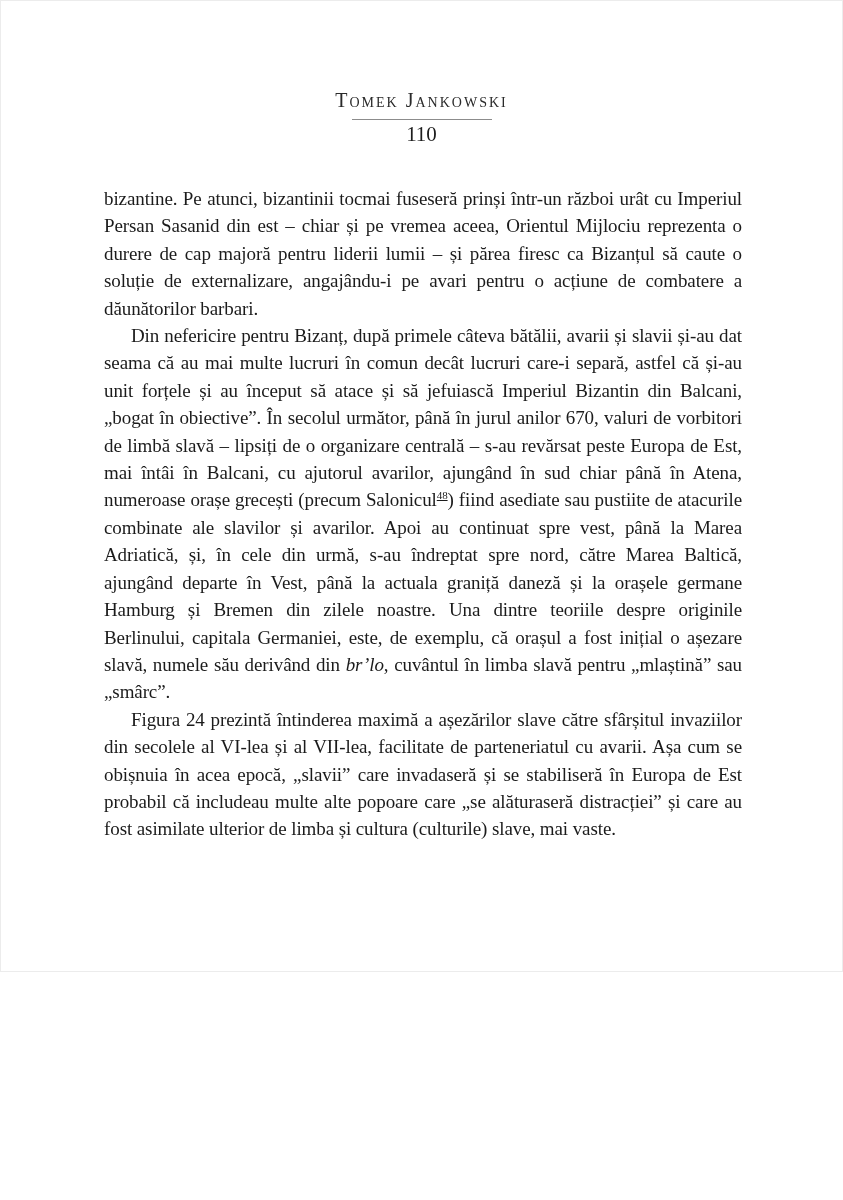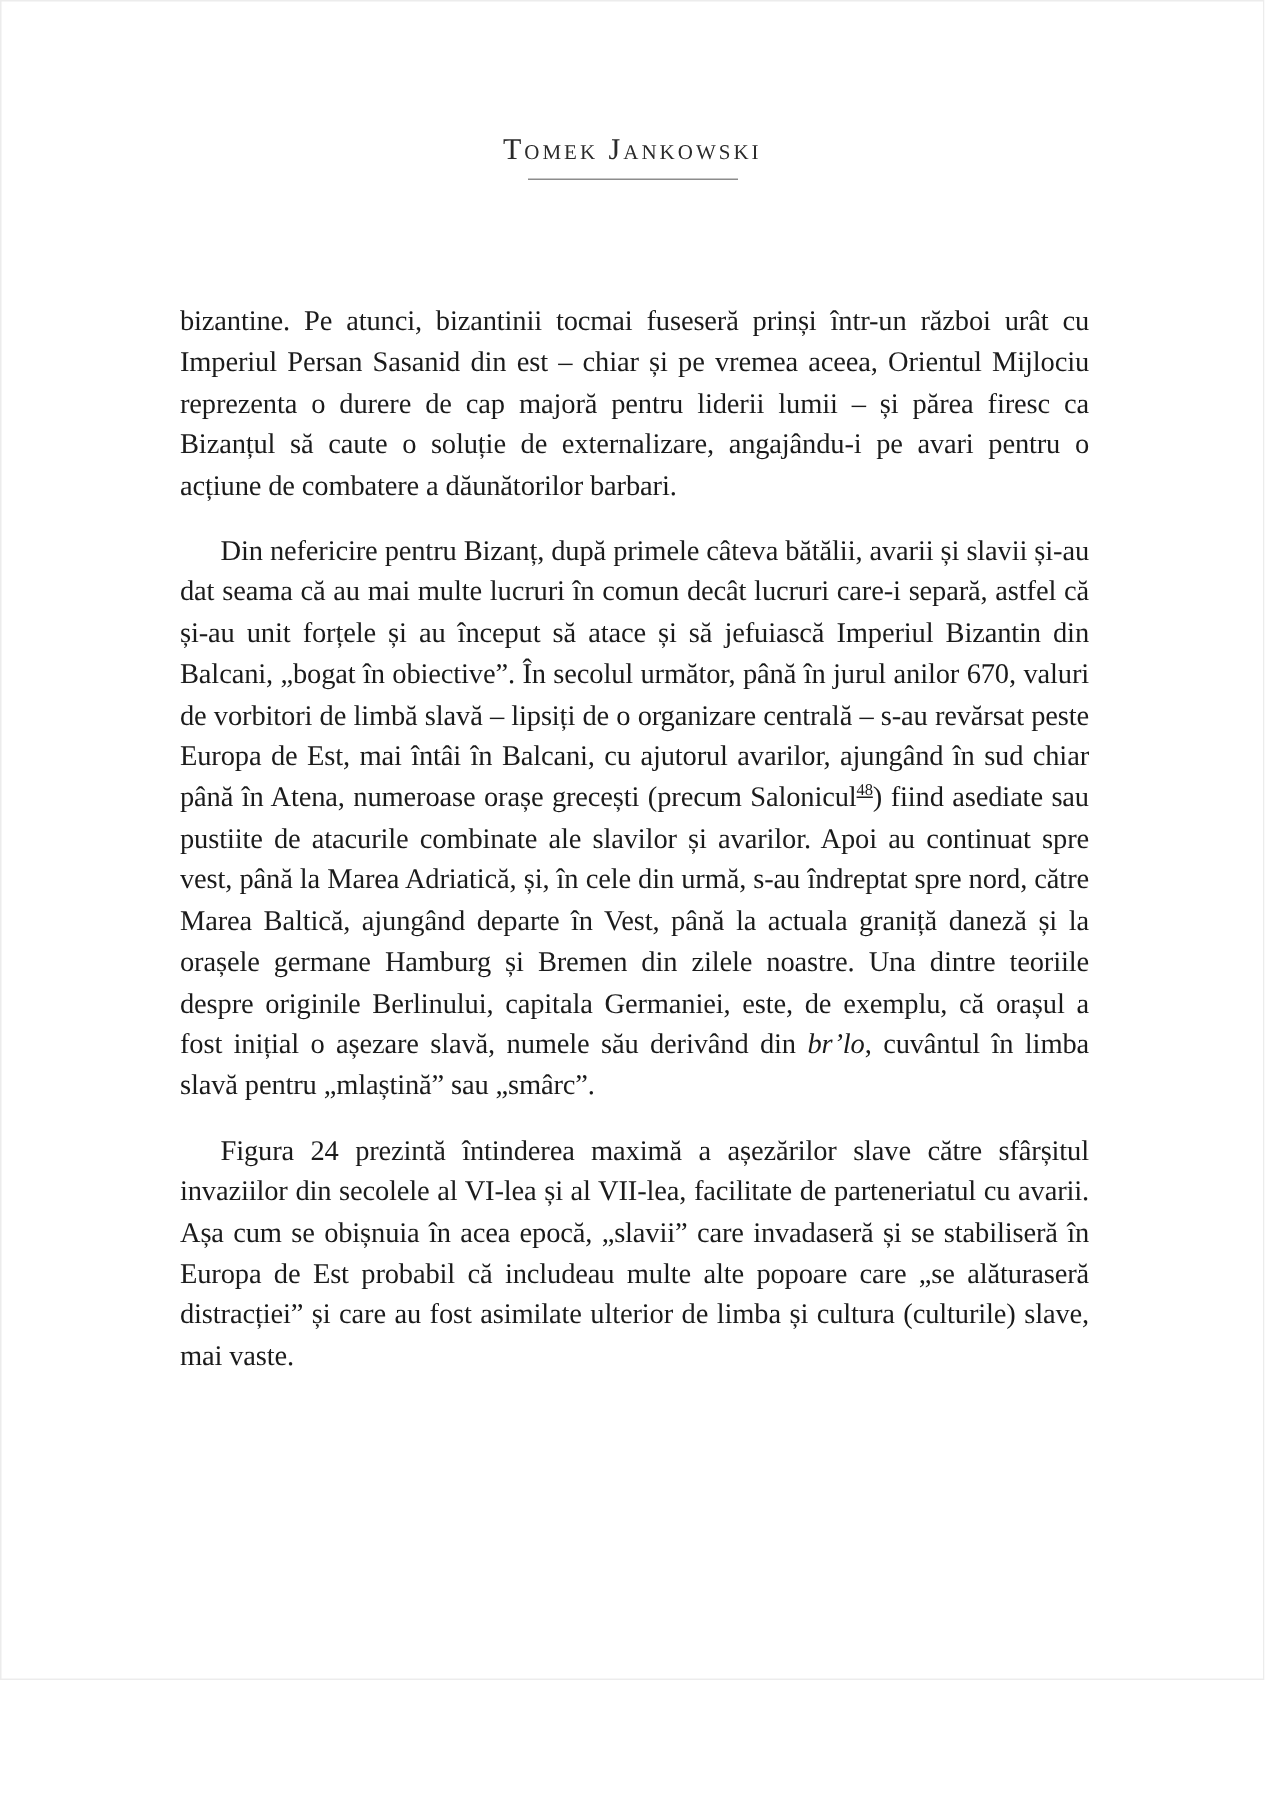--- a/index.html
+++ b/index.html
@@ -3,21 +3,21 @@
 <meta charset="utf-8">
 <style>
   html, body {
     margin: 0;
     padding: 0;
     background: #ffffff;
   }
   .book-page {
     position: relative;
     width: 843px;
-    height: 1120px;
+    height: 972px;
     background: #ffffff;
     box-sizing: border-box;
     border: 1px solid #ececec;
     font-family: "Liberation Serif", serif;
     color: #1d1d1d;
     overflow: hidden;
     padding-left: 36px;
   }
   .running-header {
     position: absolute;
@@ -55,21 +55,21 @@
     top: 184px;
     left: 103px;
     width: 638px;
     font-size: 19px;
     letter-spacing: -0.1px;
     line-height: 27.4px;
     text-align: justify;
     color: #1b1b1b;
   }
   .body-text p {
-    margin: 16px;
+    margin: 0;
     padding: 0;
   }
   .body-text p.indented {
     text-indent: 27px;
   }
   .body-text sup {
     font-size: 0.58em;
     line-height: 0;
     vertical-align: super;
     text-decoration: underline;
@@ -81,20 +81,21 @@
 <body>
 
 <div class="book-page">
 
   <div class="running-header">
     <span class="author">Tomek Jankowski</span>
   </div>
 
   <div class="header-rule"></div>
 
+  <div class="page-number">110</div>
 
   <div class="body-text">
 
     <p><span>bizantine. Pe atunci, bizantinii tocmai fuseseră prinși într-un război urât cu Imperiul Persan Sasanid din est – chiar și pe vremea aceea, Orientul Mijlociu reprezenta o durere de cap majoră pentru liderii lumii – și părea firesc ca Bizanțul să caute o soluție de externalizare, angajându-i pe avari pentru o acțiune de combatere a dăunătorilor barbari.</span></p>
 
     <p class="indented"><span>Din nefericire pentru Bizanț, după primele câteva bătălii, avarii și slavii și-au dat seama că au mai multe lucruri în comun decât lucruri care-i separă, astfel că și-au unit forțele și au început să atace și să jefuiască Imperiul Bizantin din Balcani, „bogat în obiective”. În secolul următor, până în jurul anilor 670, valuri de vorbitori de limbă slavă – lipsiți de o organizare centrală – s-au revărsat peste Europa de Est, mai întâi în Balcani, cu ajutorul avarilor, ajungând în sud chiar până în Atena, numeroase orașe grecești (precum Salonicul</span><sup>48</sup><span>) fiind asediate sau pustiite de atacurile combinate ale slavilor și avarilor. Apoi au continuat spre vest, până la Marea Adriatică, și, în cele din urmă, s-au îndreptat spre nord, către Marea Baltică, ajungând departe în Vest, până la actuala graniță daneză și la orașele germane Hamburg și Bremen din zilele noastre. Una dintre teoriile despre originile Berlinului, capitala Germaniei, este, de exemplu, că orașul a fost inițial o așezare slavă, numele său derivând din </span><em>br’lo</em><span>, cuvântul în limba slavă pentru „mlaștină” sau „smârc”.</span></p>
 
     <p class="indented"><span>Figura 24 prezintă întinderea maximă a așezărilor slave către sfârșitul invaziilor din secolele al VI-lea și al VII-lea, facilitate de parteneriatul cu avarii. Așa cum se obișnuia în acea epocă, „slavii” care invadaseră și se stabiliseră în Europa de Est probabil că includeau multe alte popoare care „se alăturaseră distracției” și care au fost asimilate ulterior de limba și cultura (culturile) slave, mai vaste.</span></p>
 
   </div>

